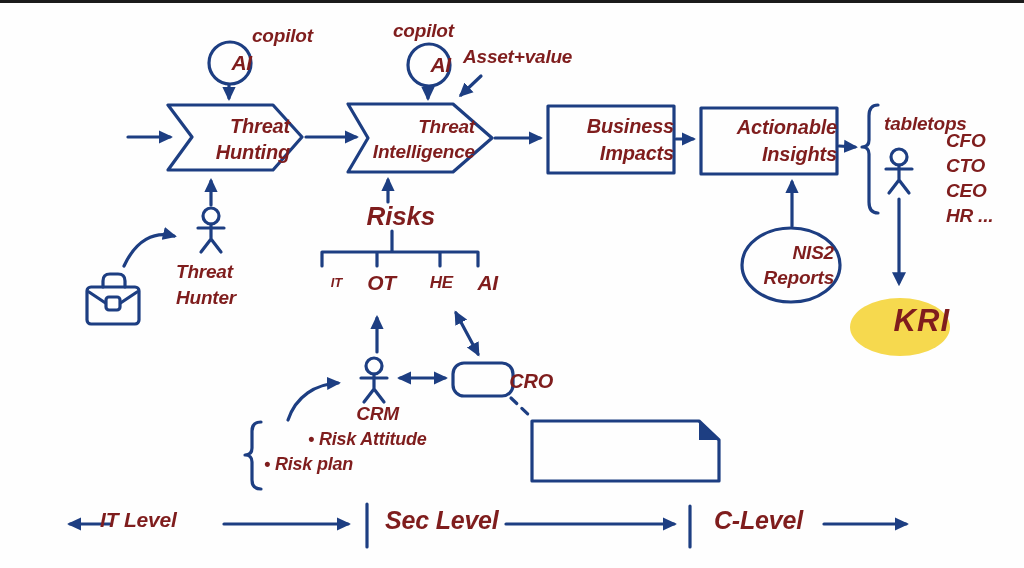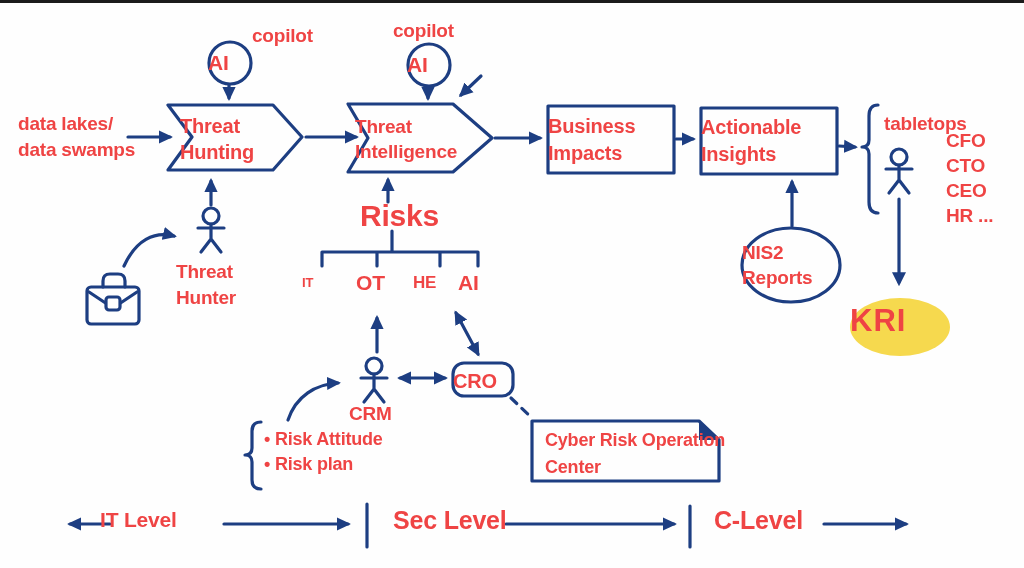--- a/index.html
+++ b/index.html
@@ -5,24 +5,24 @@
   html,body{margin:0;padding:0;background:#fff;}
   #stage{
     position:relative;width:1024px;height:568px;overflow:hidden;
     background:#fefefe;
     font-family:"Liberation Sans", sans-serif;
   }
   #topstrip{position:absolute;left:0;top:0;width:100%;height:3px;background:#1c1c1c;}
   svg{position:absolute;left:0;top:0;}
   .ln{stroke:#1d3e82;stroke-width:3.2;fill:none;stroke-linecap:round;stroke-linejoin:round;}
   .t{
-    position:absolute;color:#ef4444;font-weight:700;letter-spacing:-0.2px;
-    white-space:pre-line;line-height:24px;font-size:19px;
+    position:absolute;color:#7f1d1d;font-weight:700;letter-spacing:-0.2px;
+    white-space:pre-line;line-height:24px;font-size:19px;font-style:italic;
   }
-  .ctr{text-align:left;}
+  .ctr{text-align:right;}
 </style>
 </head>
 <body>
 
 <div id="stage">
   <div id="topstrip"></div>
 
   <svg width="1024" height="568" viewBox="0 0 1024 568">
     <defs>
       <marker id="ah" viewBox="0 0 10 10" refX="7.5" refY="5" markerWidth="4.6" markerHeight="4.6" orient="auto-start-reverse">
@@ -95,62 +95,59 @@
     <g>
       <path class="ln" stroke-width="3.5" d="M110,524 L70,524" marker-end="url(#ah)"></path>
       <path class="ln" stroke-width="3.5" d="M224,524 L348,524" marker-end="url(#ah)"></path>
       <path class="ln" stroke-width="4" d="M367,504 L367,547"></path>
       <path class="ln" stroke-width="3.5" d="M506,524 L674,524" marker-end="url(#ah)"></path>
       <path class="ln" stroke-width="4" d="M690,506 L690,547"></path>
       <path class="ln" stroke-width="3.5" d="M824,524 L906,524" marker-end="url(#ah)"></path>
     </g>
   </svg>
 
-  <div class="t ctr" style="left:18px;top:111px;width:120px;line-height:26px;">data lakes/
-data swamps</div>
   <div class="t" style="left:252px;top:24px;">copilot</div>
   <div class="t ctr" style="left:208px;top:51px;width:44px;font-size:21px;">AI</div>
   <div class="t ctr" style="left:180px;top:113px;width:110px;font-size:20px;line-height:26px;">Threat
 Hunting</div>
   <div class="t" style="left:393px;top:19px;">copilot</div>
   <div class="t ctr" style="left:407px;top:53px;width:44px;font-size:21px;">AI</div>
+  <div class="t" style="left:463px;top:45px;">Asset+value</div>
   <div class="t ctr" style="left:355px;top:114px;width:120px;line-height:25px;">Threat
 Intelligence</div>
   <div class="t ctr" style="left:701px;top:114px;width:136px;font-size:20px;line-height:27px;">Actionable
 Insights</div>
   <div class="t ctr" style="left:548px;top:113px;width:126px;font-size:20px;line-height:27px;">Business
 Impacts</div>
   <div class="t" style="left:884px;top:112px;">tabletops</div>
 
   <div style="position:absolute;left:915px;top:128px;margin-left:31px;">
     <div class="t" style="position:static;line-height:25px;">CFO</div>
     <div class="t" style="position:static;line-height:25px;">CTO</div>
     <div class="t" style="position:static;line-height:25px;">CEO</div>
     <div class="t" style="position:static;line-height:25px;">HR ...</div>
   </div>
 
   <div class="t ctr" style="left:850px;top:309px;width:100px;font-size:31px;font-weight:800;letter-spacing:1px;">KRI</div>
   <div class="t ctr" style="left:742px;top:240px;width:92px;line-height:25px;">NIS2
 Reports</div>
 
-  <div class="t ctr" style="left:360px;top:204px;width:75px;font-size:30px;">Risks</div>
+  <div class="t ctr" style="left:360px;top:204px;width:75px;font-size:26px;">Risks</div>
   <div class="t ctr" style="left:302px;top:271px;width:40px;font-size:13px;">IT</div>
   <div class="t ctr" style="left:356px;top:271px;width:40px;font-size:21px;">OT</div>
   <div class="t ctr" style="left:413px;top:271px;width:40px;font-size:17px;">HE</div>
   <div class="t ctr" style="left:458px;top:271px;width:40px;font-size:21px;">AI</div>
 
   <div class="t ctr" style="left:349px;top:402px;width:50px;">CRM</div>
-  <div class="t ctr" style="left:453px;top:369px;width:60px;font-size:20px;">CRO</div>
-  <div class="t" style="left:545px;top:427px;font-size:18px;line-height:27px;">Cyber Risk Operation
-Center</div>
+  <div class="t ctr" style="left:453px;top:369px;width:60px;font-size:20px;padding-left:40px;">CRO</div>
 
   <div style="position:absolute;left:264px;top:427px;">
-    <div class="t" style="position:static;font-size:18px;line-height:25px;">• Risk Attitude</div>
+    <div class="t" style="position:static;font-size:18px;line-height:25px;margin-left:44px;">• Risk Attitude</div>
     <div class="t" style="position:static;font-size:18px;line-height:25px;">• Risk plan</div>
   </div>
 
   <div class="t" style="left:176px;top:259px;line-height:26px;">Threat
 Hunter</div>
 
   <div class="t" style="left:100px;top:508px;font-size:21px;">IT Level</div>
-  <div class="t" style="left:393px;top:508px;font-size:25px;">Sec Level</div>
+  <div class="t" style="left:385px;top:508px;font-size:25px;">Sec Level</div>
   <div class="t" style="left:714px;top:508px;font-size:25px;">C-Level</div>
 </div>
 
 </body></html>

